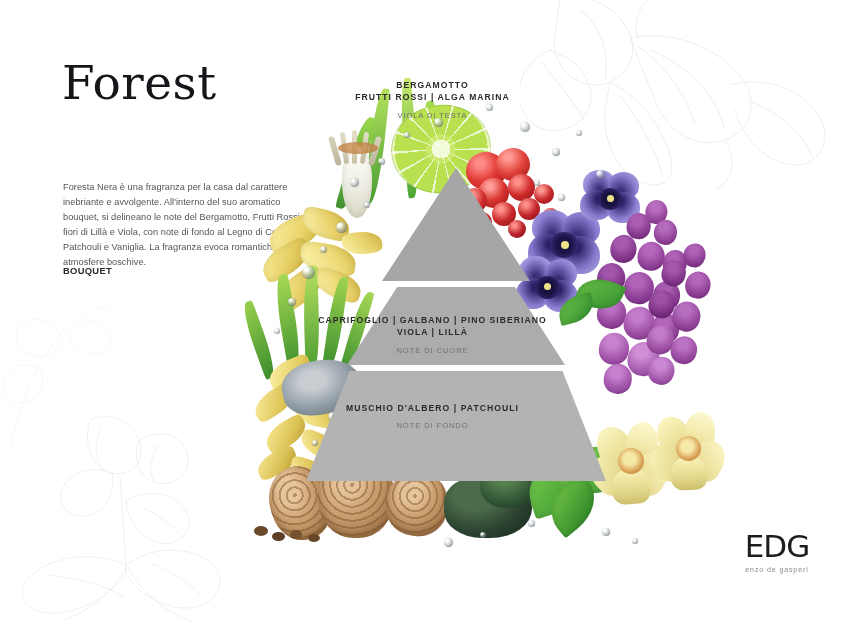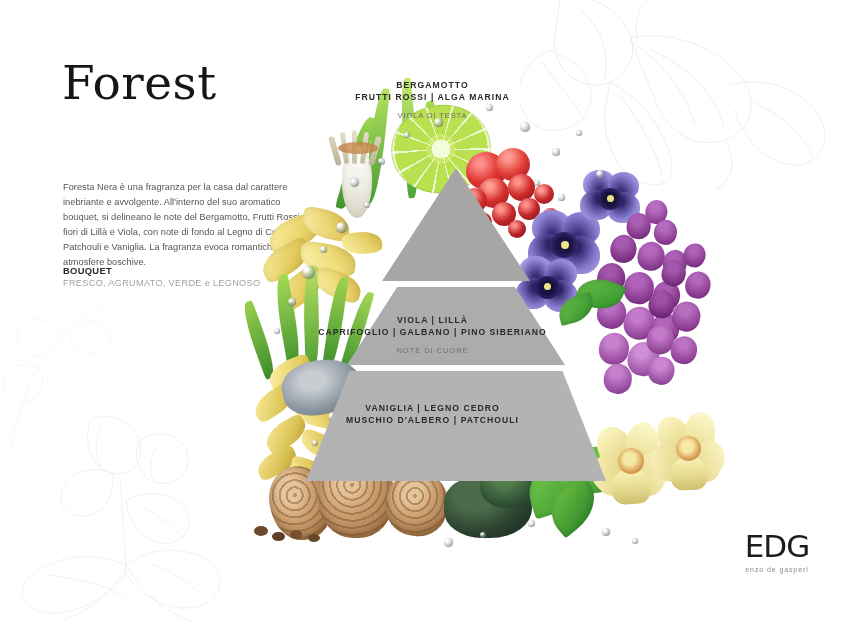--- a/index.html
+++ b/index.html
@@ -205,21 +205,20 @@
 
 
   <div class="title">
     <span class="l1">Forest</span>
   </div>
 
   <div class="desc">Foresta Nera è una fragranza per la casa dal carattere inebriante e avvolgente. All'interno del suo aromatico bouquet, si delineano le note del Bergamotto, Frutti Rossi, fiori di Lillà e Viola, con note di fondo al Legno di Cedro, Patchouli e Vaniglia. La fragranza evoca romantiche atmosfere boschive.</div>
 
   <div class="bouquet">
     <div class="bouquet-h">BOUQUET</div>
-    <div class="bouquet-s">FRESCO, AGRUMATO, VERDE e LEGNOSO</div>
   </div>
 
   <div class="collage">
 
     <div class="blade" style="left:120px;top:55px;width:16px;height:96px;background:linear-gradient(160deg,#9ed94f,#3d8f2e);transform:rotate(16deg);"></div>
     <div class="blade" style="left:142px;top:28px;width:14px;height:116px;background:linear-gradient(170deg,#b6e25f,#459c31);transform:rotate(6deg);"></div>
     <div class="blade" style="left:175px;top:18px;width:13px;height:120px;background:linear-gradient(180deg,#c7e96e,#4ea636);transform:rotate(-5deg);"></div>
     <div class="blade" style="left:205px;top:40px;width:15px;height:104px;background:linear-gradient(200deg,#a8dd52,#36892c);transform:rotate(-16deg);"></div>
 
     <div class="lime"></div>
@@ -407,30 +406,30 @@
     <div class="tier-txt-wrap tier-1-txt">
       <div class="tier-txt" style="position:relative;">
         <div class="t-main">BERGAMOTTO</div>
         <div class="t-main">FRUTTI ROSSI | ALGA MARINA</div>
         <div class="t-sub">VIOLA DI TESTA</div>
       </div>
     </div>
 
     <div class="tier-txt-wrap tier-2-txt">
       <div class="tier-txt" style="position:relative;">
+        <div class="t-main">CAPRIFOGLIO | GALBANO | PINO SIBERIANO</div>
         <div class="t-main">VIOLA | LILLÀ</div>
-        <div class="t-main">CAPRIFOGLIO | GALBANO | PINO SIBERIANO</div>
         <div class="t-sub">NOTE DI CUORE</div>
       </div>
     </div>
 
     <div class="tier-txt-wrap tier-3-txt">
       <div class="tier-txt" style="position:relative;">
-        <div class="t-main">VANIGLIA | LEGNO CEDRO</div>
         <div class="t-main">MUSCHIO D'ALBERO | PATCHOULI</div>
+        <div class="t-sub">NOTE DI FONDO</div>
       </div>
     </div>
   </div>
 
   <div class="logo">
     <div class="logo-mark">EDG</div>
     <div class="logo-sub">enzo de gasperi</div>
   </div>
 
 </div>

